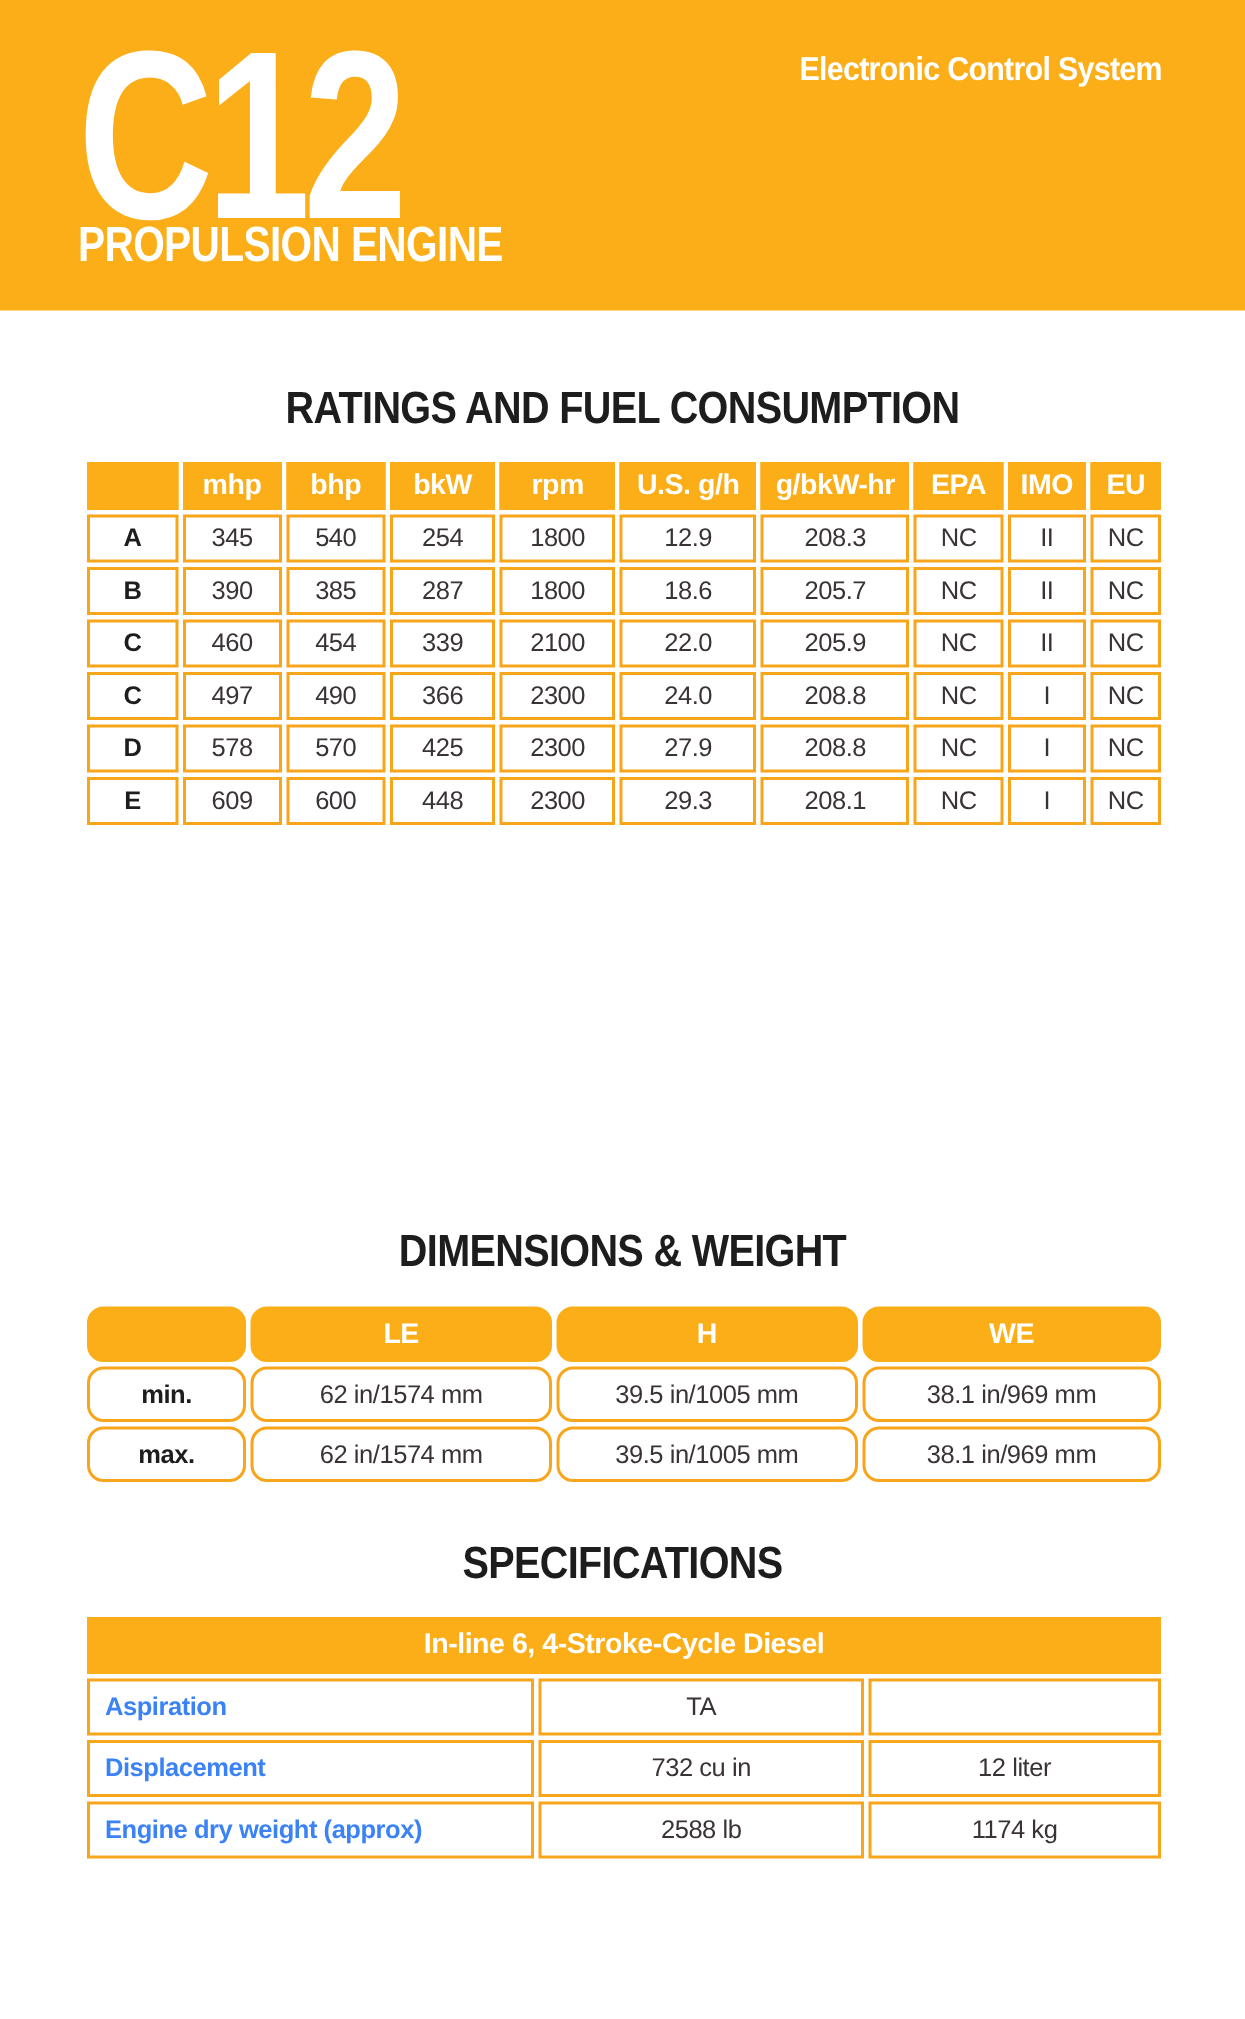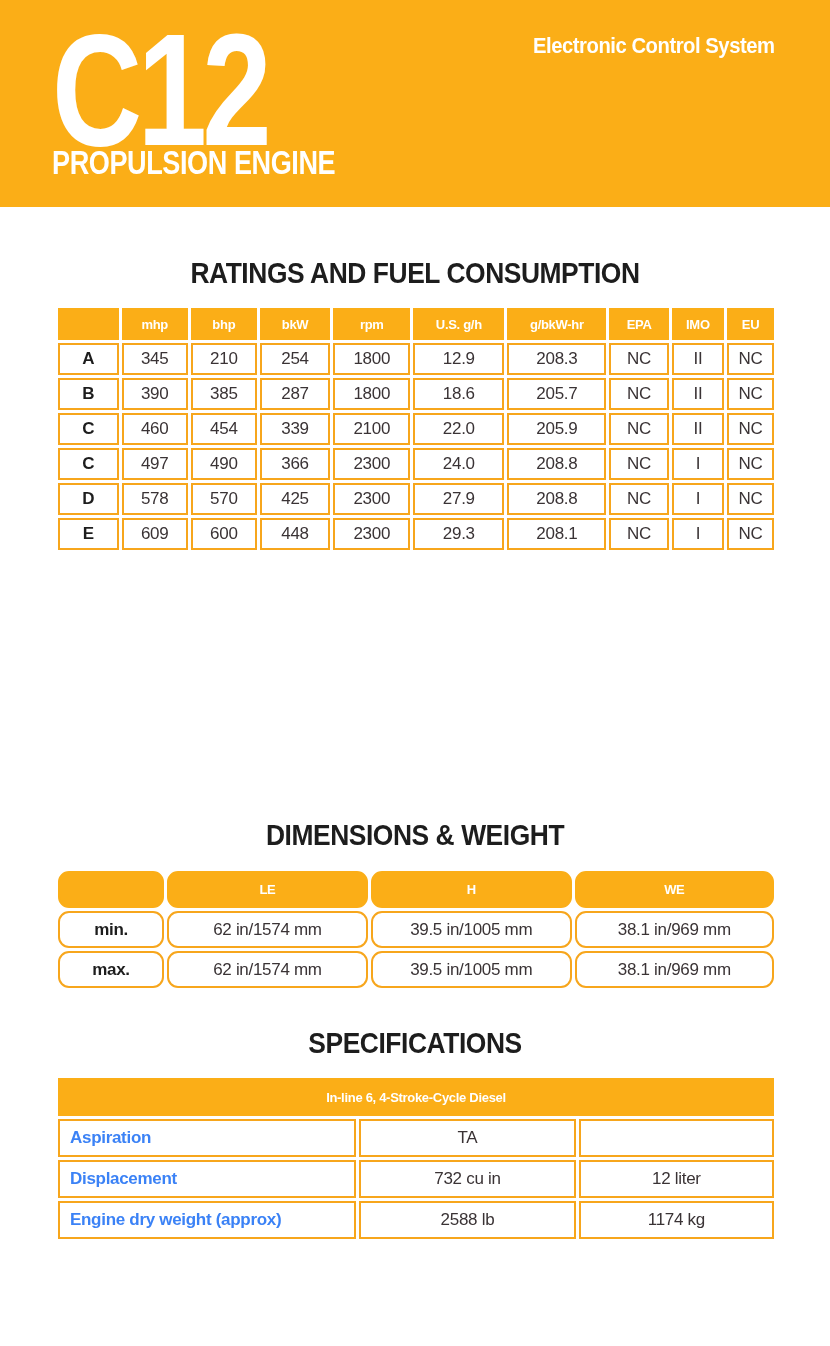--- a/index.html
+++ b/index.html
@@ -34,21 +34,21 @@
   table{
     position:absolute;left:55px;width:722px;table-layout:fixed;
     border-collapse:separate;border-spacing:3px;background:#ffffff;
   }
   td,th{
     border:2px solid #F7A61C;background:#ffffff;overflow:hidden;
     font-size:17px;color:#3a3335;text-align:center;vertical-align:middle;
     padding:0 2px;letter-spacing:-0.3px;
   }
   tr.head th{
-    background:#FBAE17;border-color:#FBAE17;color:#ffffff;font-weight:bold;font-size:13px;
+    background:#FBAE17;border-color:#FBAE17;color:#ffffff;font-weight:bold;font-size:19px;
   }
   th.rowlabel{font-weight:bold;color:#1d1d1d;}
   
   #ratings-table{top:305px;}
   #ratings-table td,#ratings-table th{height:28px;}
   
   #dims-table{top:868px;}
   #dims-table td,#dims-table th{height:33px;border-radius:11px;}
   
   #specs-table{top:1075px;}
@@ -88,21 +88,21 @@
     <th>rpm</th>
     <th>U.S. g/h</th>
     <th>g/bkW-hr</th>
     <th>EPA</th>
     <th>IMO</th>
     <th>EU</th>
   </tr>
   <tr>
     <th class="rowlabel">A</th>
     <td>345</td>
-    <td>210</td>
+    <td>540</td>
     <td>254</td>
     <td>1800</td>
     <td>12.9</td>
     <td>208.3</td>
     <td>NC</td>
     <td>II</td>
     <td>NC</td>
   </tr>
   <tr>
     <th class="rowlabel">B</th>

